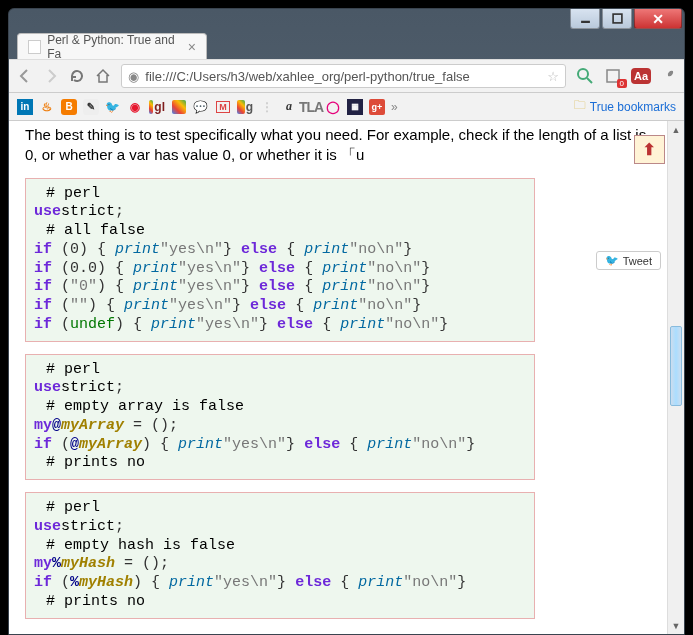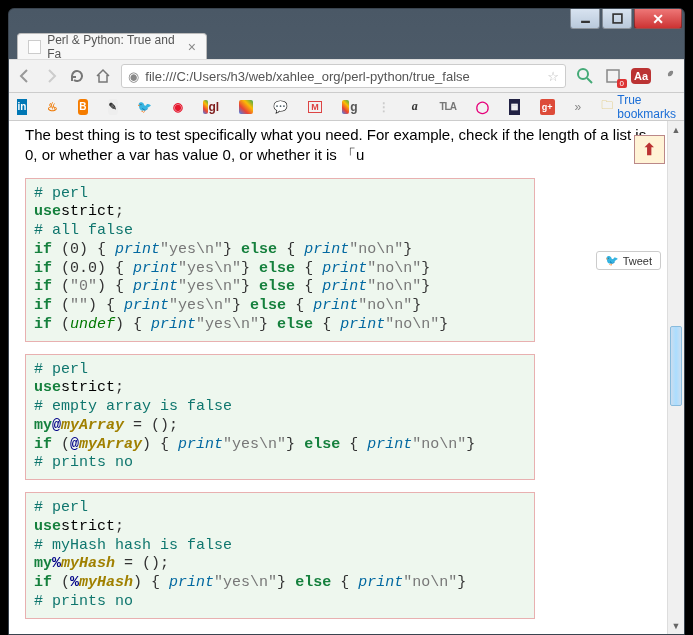--- a/index.html
+++ b/index.html
@@ -104,35 +104,35 @@
 .aa { background:#b33; color:#fff; font-weight:bold; font-size:11px; padding:2px 3px; border-radius:4px; }
 
 
 .bookmarks {
   background: #f2f2f2;
   border-bottom: 1px solid #ccc;
   height: 28px;
   display: flex;
   align-items: center;
   padding: 0 8px;
-  gap: 20px;
+  gap: 6px;
   font-size: 12px;
 }
 .bm { width:16px; height:16px; display:flex; align-items:center; justify-content:center; font-size:12px; font-weight:bold; }
 .bm.in { background:#0077b5; color:#fff; font-size:10px; }
 .bm.flame { color:#e70; }
 .bm.blogger { background:#f57c00; color:#fff; border-radius:3px; font-size:10px; }
 .bm.li { background:#eee; color:#333; border-radius:3px; font-size:10px; }
 .bm.tw { color:#1da1f2; }
 .bm.weibo { color:#e6162d; }
 .bm.g { display:flex; align-items:center; gap:1px; }
 .bm.g .gico { width:14px; background:linear-gradient(45deg,#4285f4,#ea4335,#fbbc05,#34a853); border-radius:2px; }
 .bm.chat { color:#f90; }
 .bm.a { color:#333; font-family:serif; font-style:italic; }
-.bm.txt { color:#777; font-size:10px; font-weight:bold; letter-spacing:-1px; }
+.bm.txt { color:#777; font-size:14px; font-weight:bold; letter-spacing:-1px; }
 .bm.pink { color:#e6007a; }
 .bm.dark { background:#224; color:#fff; font-size:8px; padding:1px; }
 .bm.gplus { background:#dd4b39; color:#fff; font-size:9px; padding:1px 2px; border-radius:2px; }
 .chev { color:#888; }
 .otherbm { margin-left:auto; color:#1a6dd6; display:flex; align-items:center; gap:4px; }
 .folder { color:#d9b648; }
 
 
 .viewport {
   position: absolute;
@@ -184,27 +184,27 @@
   border:1px solid #e8b0b0;
   background:#eef7ee;
   padding:6px 8px;
   font-family: "Courier New", monospace;
   font-size:15px;
   line-height:1.25;
   white-space:pre;
   color:#333;
   width:510px;
 }
-.c-cmt { color:#0f766e; }
-.c-kw { color:#15803d; font-weight:bold; }
+.c-cmt { color:#000000;margin-left:12px; }
+.c-kw { color:#6d28d9; font-weight:bold; }
 .c-strict { color:#000000; font-weight:normal; }
 .c-num { color:#333; }
 .c-func { color:#0369a1;font-style:italic; }
 .c-str { color:#777; }
-.c-undef { color:#070;font-style:italic; }
+.c-undef { color:#070; }
 .c-var { color:#a08000; font-weight:bold; font-style:italic;margin-top:40px; }
 .c-sigil { color:#008; font-weight:bold; }
 </style>
 </head>
 <body>
 
 <div class="window">
 
   <div class="titlebar">
     <div class="winbtn">
@@ -337,21 +337,21 @@
 
       <div class="codeblock"><span class="c-cmt"># perl</span>
 <span class="c-kw">use</span><span class="c-strict">strict</span><span>;</span>
 <span class="c-cmt"># empty array is false</span>
 <span class="c-kw">my</span><span class="c-sigil">@</span><span class="c-var">myArray</span><span> = ();</span>
 <span class="c-kw">if</span><span> (</span><span class="c-sigil">@</span><span class="c-var">myArray</span><span>) { </span><span class="c-func">print</span><span class="c-str">"yes\n"</span><span>} </span><span class="c-kw">else</span><span> { </span><span class="c-func">print</span><span class="c-str">"no\n"</span><span>}</span>
 <span class="c-cmt"># prints no</span></div>
 
       <div class="codeblock"><span class="c-cmt"># perl</span>
 <span class="c-kw">use</span><span class="c-strict">strict</span><span>;</span>
-<span class="c-cmt"># myHash hash is false</span>
+<span class="c-cmt"># empty hash is false</span>
 <span class="c-kw">my</span><span class="c-sigil">%</span><span class="c-var">myHash</span><span> = ();</span>
 <span class="c-kw">if</span><span> (</span><span class="c-sigil">%</span><span class="c-var">myHash</span><span>) { </span><span class="c-func">print</span><span class="c-str">"yes\n"</span><span>} </span><span class="c-kw">else</span><span> { </span><span class="c-func">print</span><span class="c-str">"no\n"</span><span>}</span>
 <span class="c-cmt"># prints no</span></div>
 
     </div>
 
     <div class="scrollbar-v">
       <div class="sb-btn">▲</div>
       <div class="sb-track">
         <div class="sb-thumb"></div>

